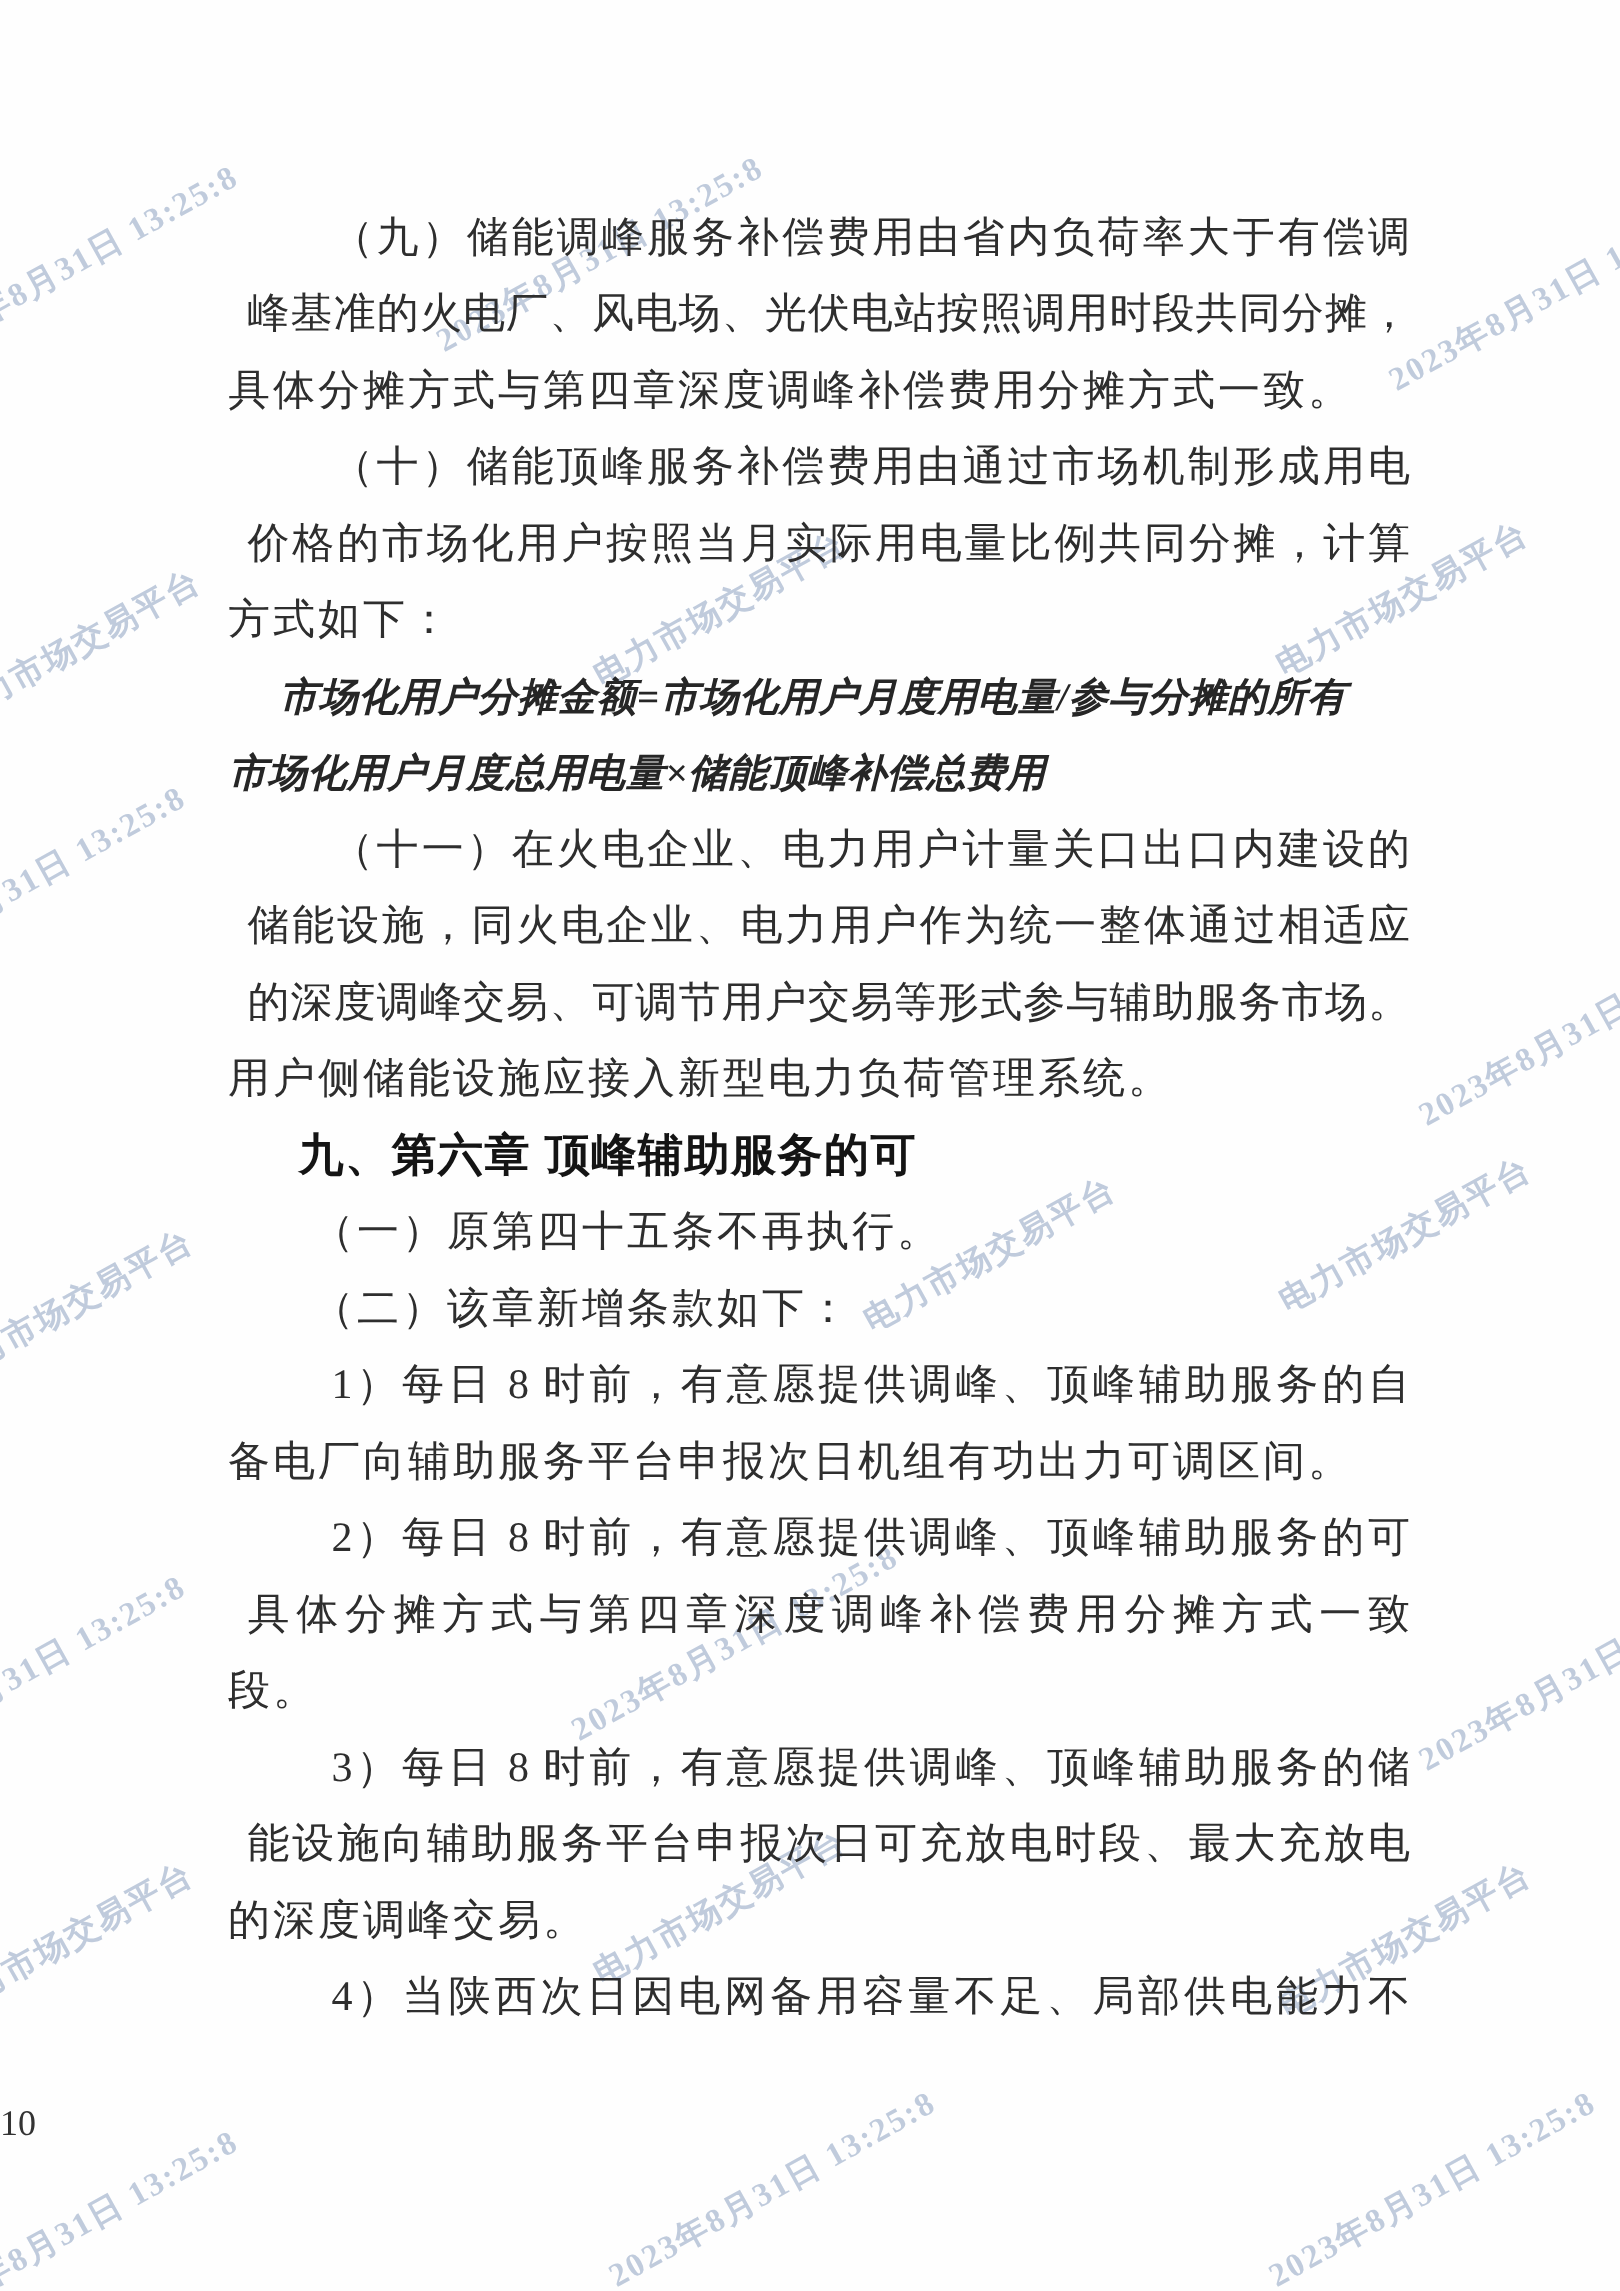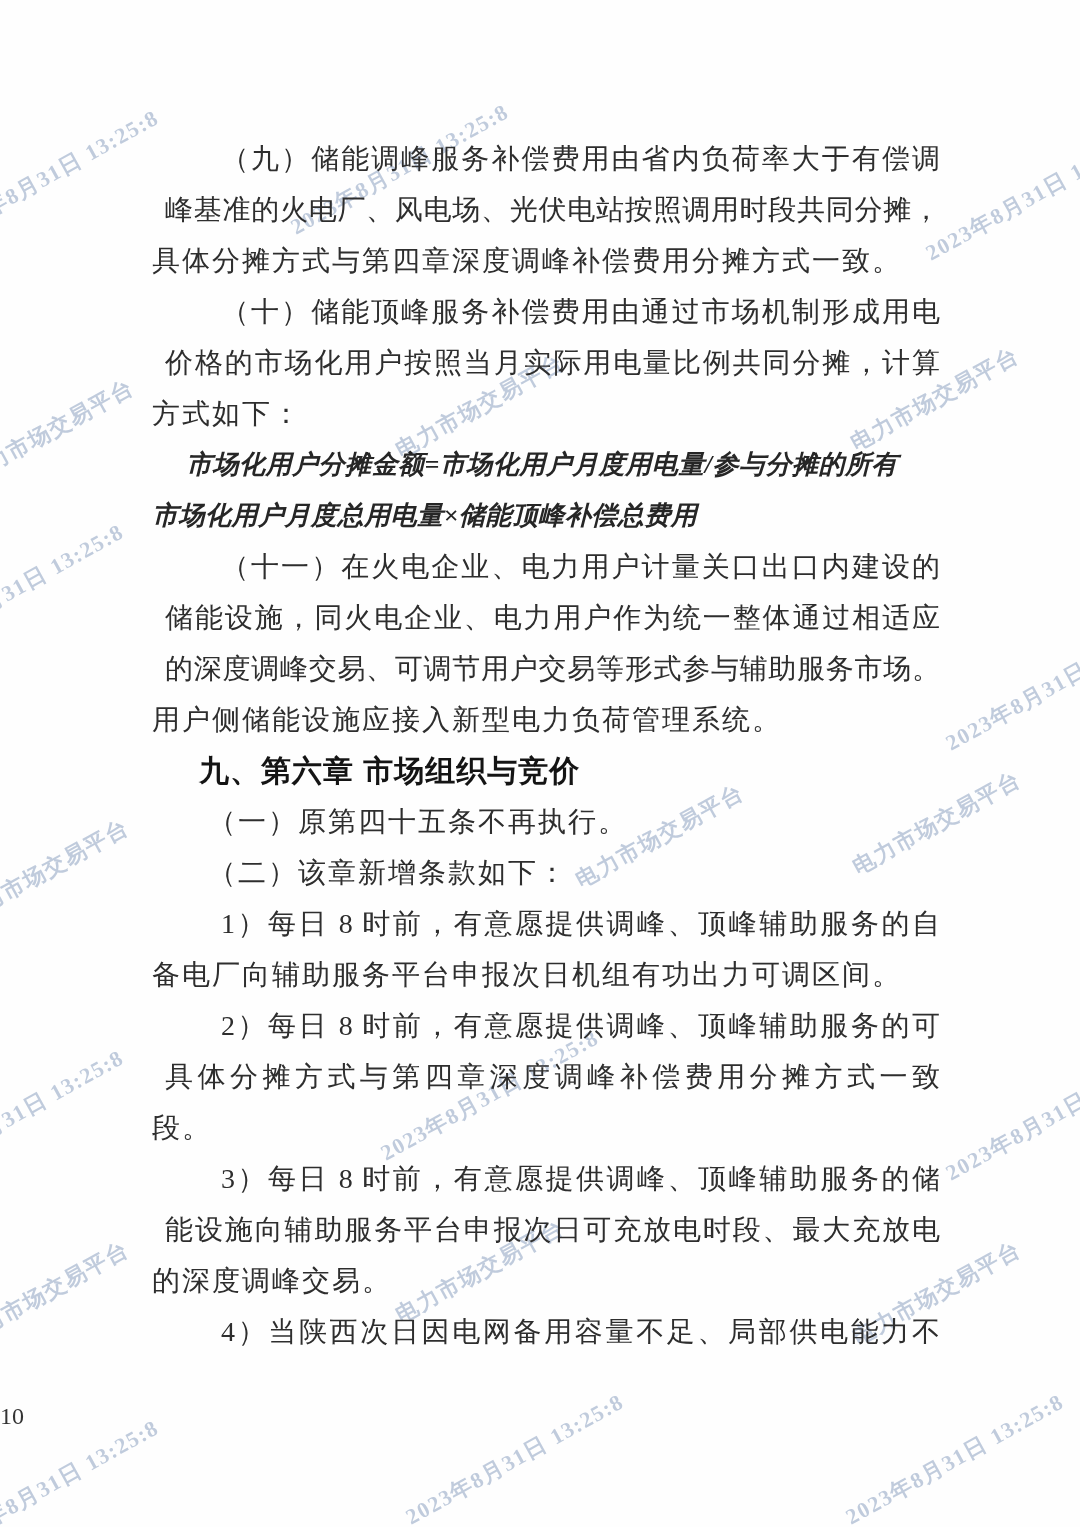--- a/index.html
+++ b/index.html
@@ -111,21 +111,21 @@
       <div class="line end">具体分摊方式与第四章深度调峰补偿费用分摊方式一致。</div>
       <div class="line indent-fill">（十）储能顶峰服务补偿费用由通过市场机制形成用电</div>
       <div class="line fill">价格的市场化用户按照当月实际用电量比例共同分摊，计算</div>
       <div class="line end">方式如下：</div>
       <div class="line formula-first">市场化用户分摊金额=市场化用户月度用电量/参与分摊的所有</div>
       <div class="line formula">市场化用户月度总用电量×储能顶峰补偿总费用</div>
       <div class="line indent-fill">（十一）在火电企业、电力用户计量关口出口内建设的</div>
       <div class="line fill">储能设施，同火电企业、电力用户作为统一整体通过相适应</div>
       <div class="line fill">的深度调峰交易、可调节用户交易等形式参与辅助服务市场。</div>
       <div class="line end">用户侧储能设施应接入新型电力负荷管理系统。</div>
-      <div class="line heading">九、第六章 市场组织与竞价</div>
+      <div class="line heading">九、第六章 顶峰辅助服务的可</div>
       <div class="line indent-end">（一）原第四十五条不再执行。</div>
       <div class="line indent-end">（二）该章新增条款如下：</div>
       <div class="line indent-fill">1）每日 8 时前，有意愿提供调峰、顶峰辅助服务的自</div>
       <div class="line end">备电厂向辅助服务平台申报次日机组有功出力可调区间。</div>
       <div class="line indent-fill">2）每日 8 时前，有意愿提供调峰、顶峰辅助服务的可</div>
       <div class="line fill">具体分摊方式与第四章深度调峰补偿费用分摊方式一致</div>
       <div class="line end">段。</div>
       <div class="line indent-fill">3）每日 8 时前，有意愿提供调峰、顶峰辅助服务的储</div>
       <div class="line fill">能设施向辅助服务平台申报次日可充放电时段、最大充放电</div>
       <div class="line end">的深度调峰交易。</div>

